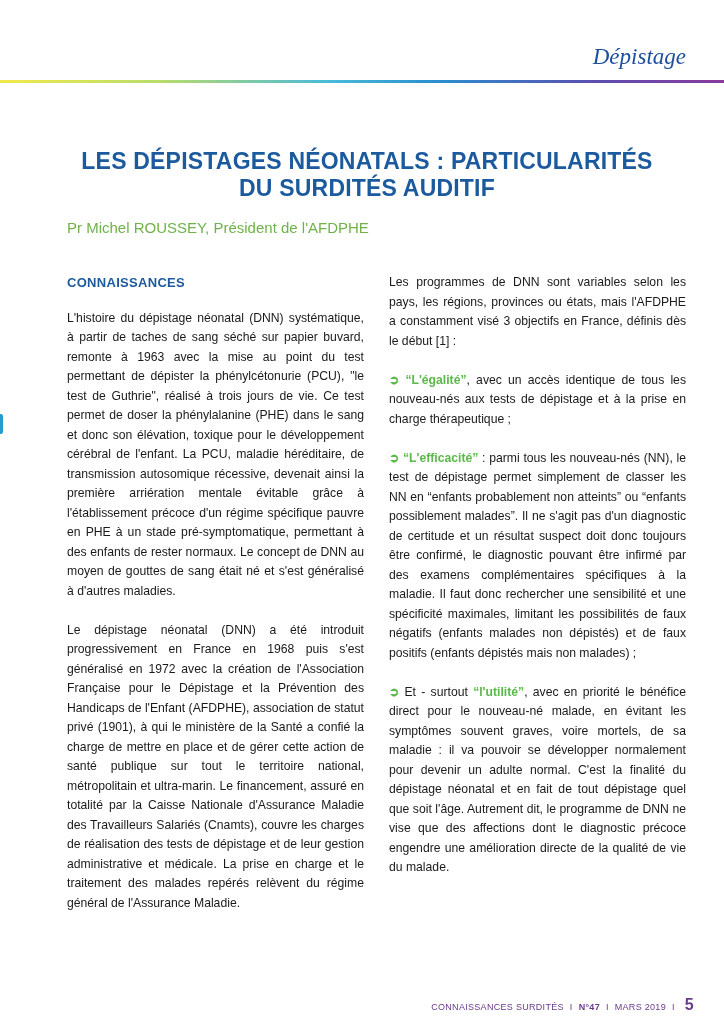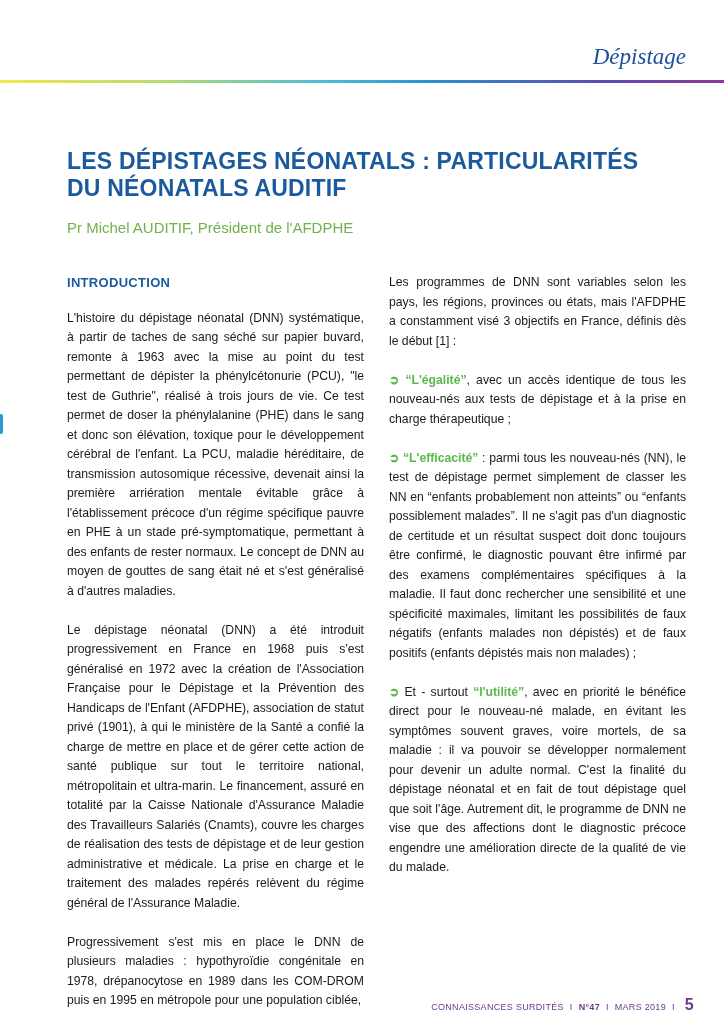--- a/index.html
+++ b/index.html
@@ -1,20 +1,20 @@
 <!DOCTYPE html>
 <html><head>
   <meta charset="utf-8">
   <style>
     html, body { margin: 0; padding: 0; background: #ffffff; }
     body { width: 724px; height: 1024px; position: relative; overflow: hidden; font-family: "Liberation Sans", sans-serif; color: #1a1a1a; }
     .section-tag { position: absolute; right: 38px; top: 44px; font-family: "Liberation Serif", serif; font-style: italic; font-size: 23px; color: #1c4f9c; margin-left: 7px; }
     .rainbow { position: absolute; left: 0; right: 0; top: 80px; height: 3px;
       background: linear-gradient(to right, #f2e84a 0%, #b9dc6a 22%, #4bbbd8 45%, #2a8fd0 60%, #5b4fb0 82%, #8a3a9c 100%); }
-    .title { position: absolute; left: 67px; top: 148px; width: 600px; font-family: "Liberation Sans", sans-serif; font-weight: bold; font-size: 23px; line-height: 27px; color: #1c5a9e; letter-spacing: 0.2px; }
+    .title { position: absolute; left: 67px; top: 148px; width: 600px; font-family: "Liberation Sans", sans-serif; font-weight: bold; font-size: 23px; line-height: 27px; color: #1c5a9e; letter-spacing: 0.2px; text-align: center; }
     .author { position: absolute; left: 67px; top: 219px; font-size: 15px; color: #6fb24a; }
     .col { position: absolute; top: 273px; width: 297px; font-size: 12.2px; line-height: 19.5px; text-align: justify; }
     .col.left { left: 67px; }
     .col.right { left: 389px; }
     .col p { margin: 0 0 19.5px 0; }
     .intro-heading { font-weight: bold; font-size: 13px; color: #1c5a9e; margin: 0 0 16px 0; letter-spacing: 0.3px; }
     .hl { color: #5bb84a; font-weight: bold; }
     .arrow { color: #5bb84a; font-weight: bold; }
     .side-mark { position: absolute; left: 0; top: 414px; width: 3px; height: 20px; background: #2a9bd0; border-radius: 0 2px 2px 0; }
     .footer { position: absolute; right: 30px; top: 996px; font-size: 9px; color: #6a3a8c; letter-spacing: 0.3px; display: flex; align-items: baseline; gap: 6px; }
@@ -24,30 +24,29 @@
   </style>
 </head>
 <body>
 
 <div class="section-tag">Dépistage</div>
 <div class="rainbow"></div>
 <div class="side-mark"></div>
 
 <h1 class="title" style="margin:0;">
   <span>LES DÉPISTAGES NÉONATALS : PARTICULARITÉS</span><br>
-  <span>DU NÉONATALS AUDITIF</span>
+  <span>DU SURDITÉS AUDITIF</span>
 </h1>
 
-<div class="author">Pr Michel AUDITIF, Président de l'AFDPHE</div>
+<div class="author">Pr Michel ROUSSEY, Président de l'AFDPHE</div>
 
 <div class="col left">
-  <div class="intro-heading">INTRODUCTION</div>
+  <div class="intro-heading">CONNAISSANCES</div>
   <p>L'histoire du dépistage néonatal (DNN) systématique, à partir de taches de sang séché sur papier buvard, remonte à 1963 avec la mise au point du test permettant de dépister la phénylcétonurie (PCU), "le test de Guthrie", réalisé à trois jours de vie. Ce test permet de doser la phénylalanine (PHE) dans le sang et donc son élévation, toxique pour le développement cérébral de l'enfant. La PCU, maladie héréditaire, de transmission autosomique récessive, devenait ainsi la première arriération mentale évitable grâce à l'établissement précoce d'un régime spécifique pauvre en PHE à un stade pré-symptomatique, permettant à des enfants de rester normaux. Le concept de DNN au moyen de gouttes de sang était né et s'est généralisé à d'autres maladies.</p>
   <p>Le dépistage néonatal (DNN) a été introduit progressivement en France en 1968 puis s'est généralisé en 1972 avec la création de l'Association Française pour le Dépistage et la Prévention des Handicaps de l'Enfant (AFDPHE), association de statut privé (1901), à qui le ministère de la Santé a confié la charge de mettre en place et de gérer cette action de santé publique sur tout le territoire national, métropolitain et ultra-marin. Le financement, assuré en totalité par la Caisse Nationale d'Assurance Maladie des Travailleurs Salariés (Cnamts), couvre les charges de réalisation des tests de dépistage et de leur gestion administrative et médicale. La prise en charge et le traitement des malades repérés relèvent du régime général de l'Assurance Maladie.</p>
-  <p>Progressivement s'est mis en place le DNN de plusieurs maladies : hypothyroïdie congénitale en 1978, drépanocytose en 1989 dans les COM-DROM puis en 1995 en métropole pour une population ciblée,</p>
 </div>
 
 <div class="col right">
   <p>Les programmes de DNN sont variables selon les pays, les régions, provinces ou états, mais l'AFDPHE a constamment visé 3 objectifs en France, définis dès le début [1] :</p>
 
   <p>
     <span class="arrow">➲</span>
     <span></span><span class="hl">“L'égalité”</span><span>, avec un accès identique de tous les nouveau-nés aux tests de dépistage et à la prise en charge thérapeutique ;</span>
   </p>
 

